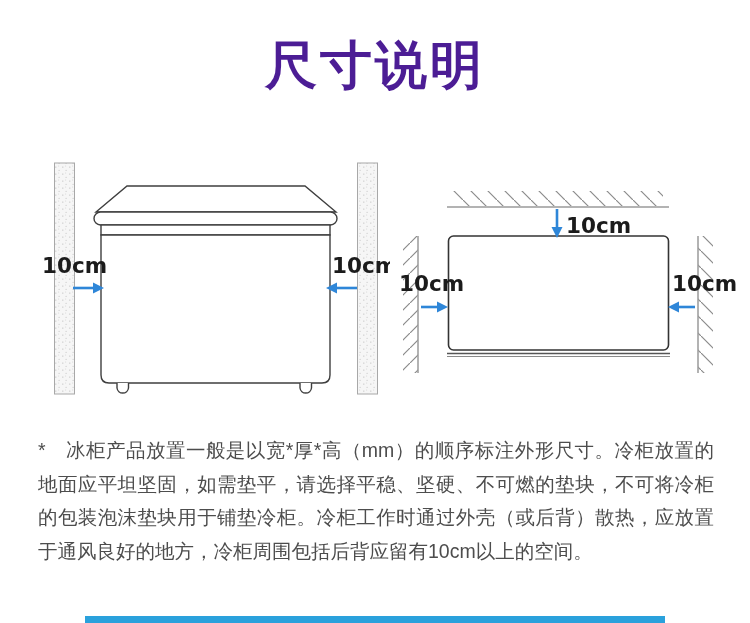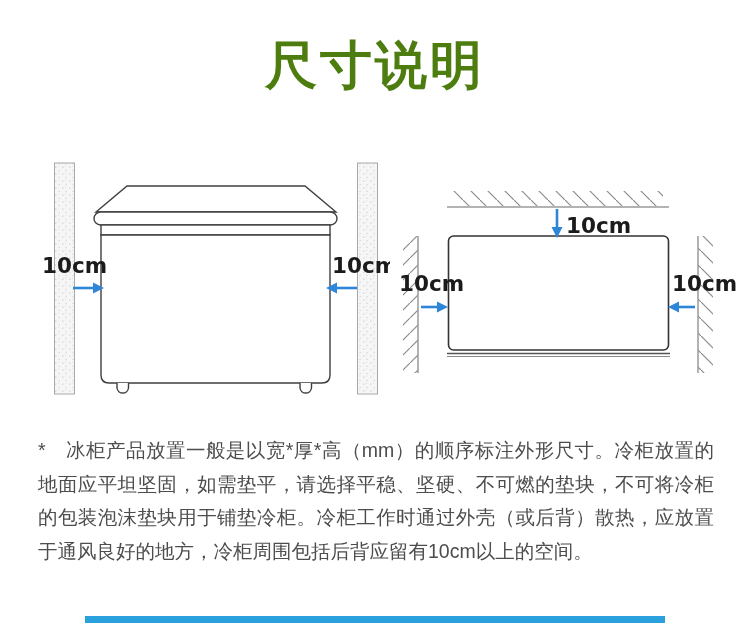--- a/index.html
+++ b/index.html
@@ -4,21 +4,21 @@
 <style>
   html,body { margin:0; padding:0; background:#ffffff; }
   .page {
     position:relative; width:750px; height:623px; margin:0 auto;
     background:#ffffff; overflow:hidden;
     font-family:"Liberation Sans", sans-serif;
   }
   .page-title {
     position:absolute; top:34px; left:0; width:100%;
     text-align:center; font-size:52px; font-weight:bold;
-    color:#4d7c0f; letter-spacing:3px; line-height:1.2;
+    color:#4c1d95; letter-spacing:3px; line-height:1.2;
   }
   .diagram-front { position:absolute; left:40px; top:158px; width:350px; height:242px; }
   .diagram-top   { position:absolute; left:395px; top:183px; width:355px; height:197px; }
   svg { display:block; }
   svg text.dim {
     font-family:"DejaVu Sans","Liberation Sans",sans-serif;
     font-weight:bold; font-size:21.5px; fill:#1b1b1b;
   }
   .note {
     position:absolute; left:38px; top:434px; width:676px;

